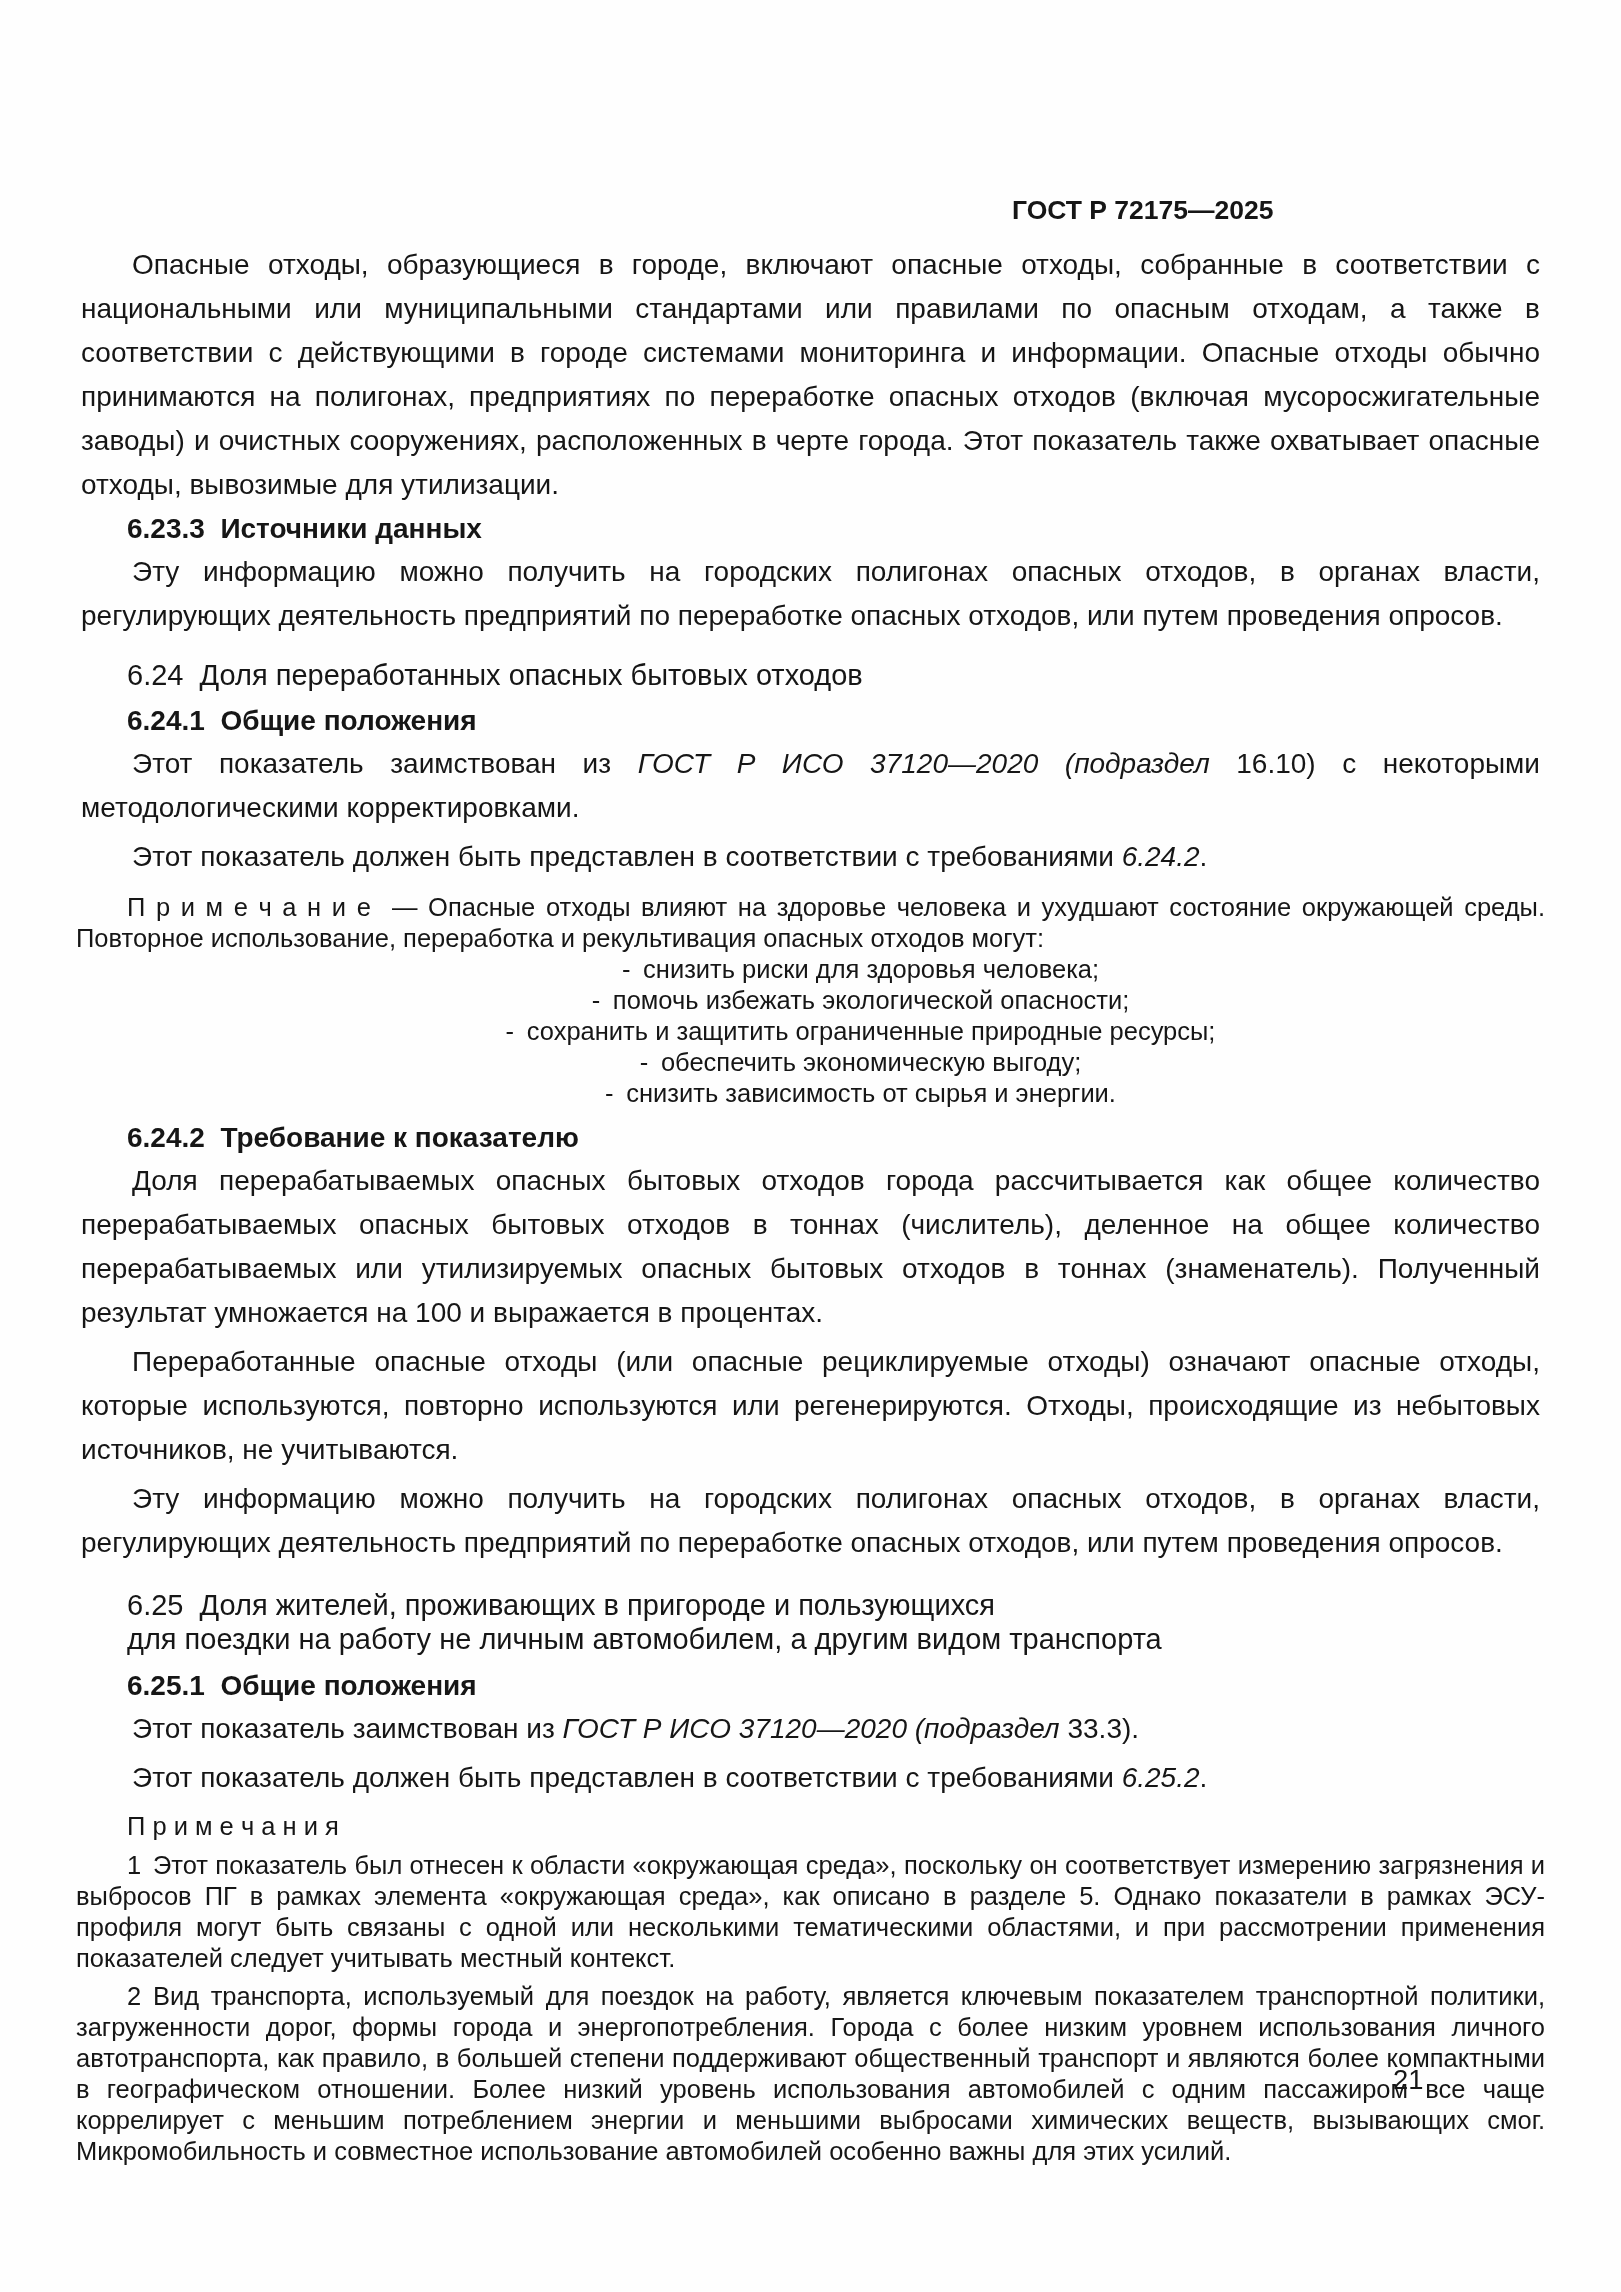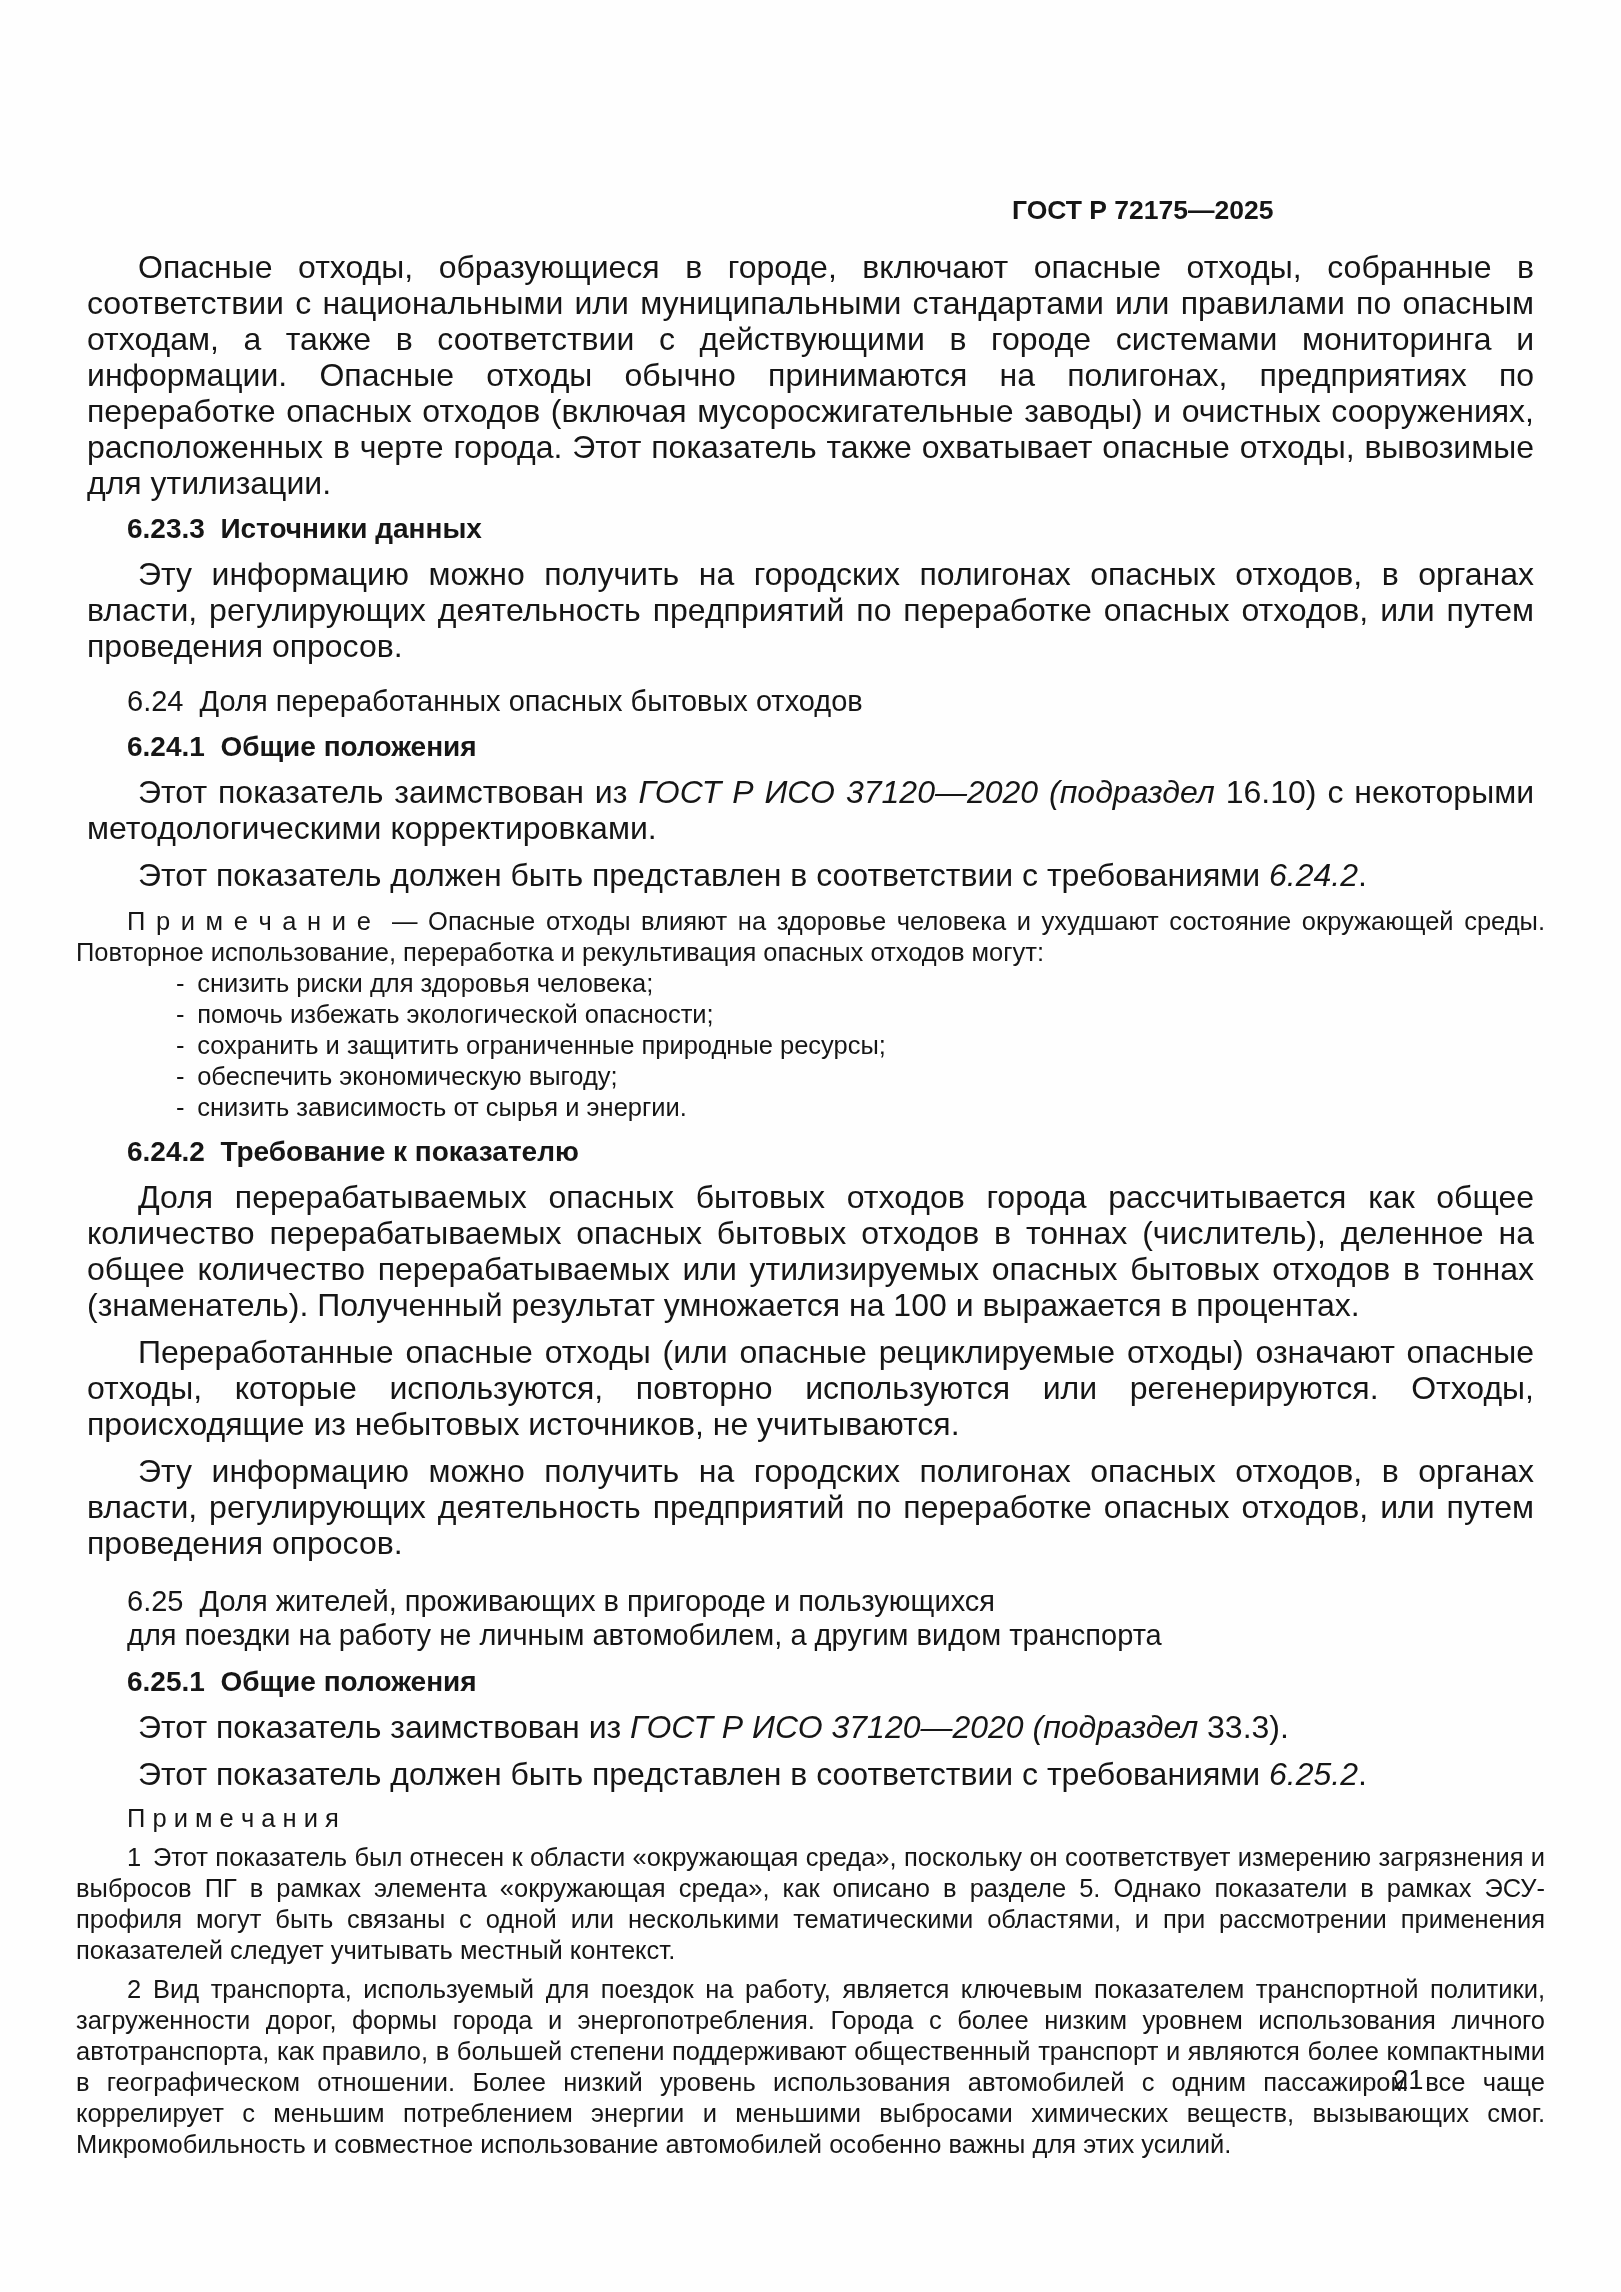--- a/index.html
+++ b/index.html
@@ -25,23 +25,23 @@
     white-space: nowrap;
     margin-top: 46px;
   }
   .content {
     position: absolute;
     top: 238px;
     left: 76px;
     width: 1469px;
   }
   p.body {
-    margin: 11px;
-    font-size: 32px;
-    line-height: 36px;
+    margin: 5px;
+    font-size: 28px;
+    line-height: 44px;
     text-align: justify;
     text-indent: 51px;
   }
   .h2 {
     margin: 19.6px 0 12.7px 0;
     padding-left: 51px;
     font-size: 29px;
     line-height: 34px;
     font-weight: normal;
   }
@@ -81,20 +81,21 @@
     margin-right: 11.8px;
   }
   ul.dash-list {
     list-style: none;
     margin: 0;
     padding: 0 0 0 100px;
   }
   ul.dash-list li {
     font-size: 25.5px;
     line-height: 31px;
+    text-align: center;
   }
   .dash {
     display: inline-block;
     margin-right: 12.7px;
   }
   .page-number {
     position: absolute;
     top: 2064px;
     left: 1393px;
     font-size: 27.4px;

